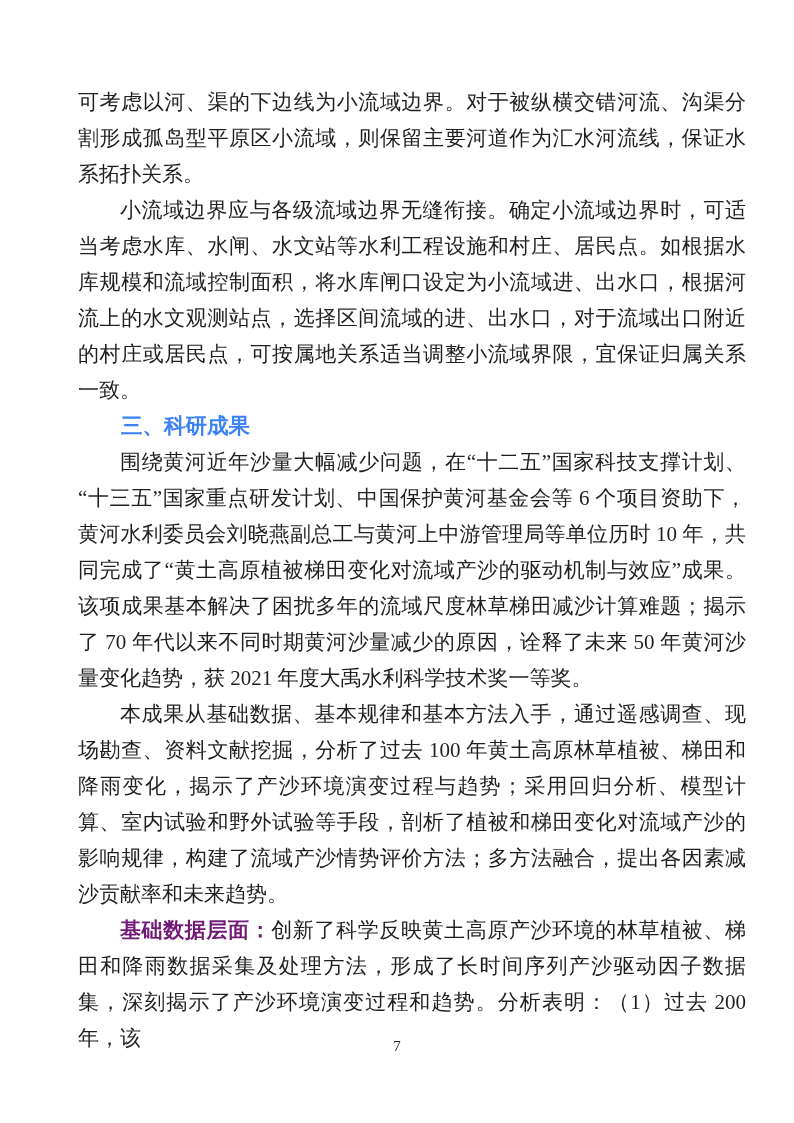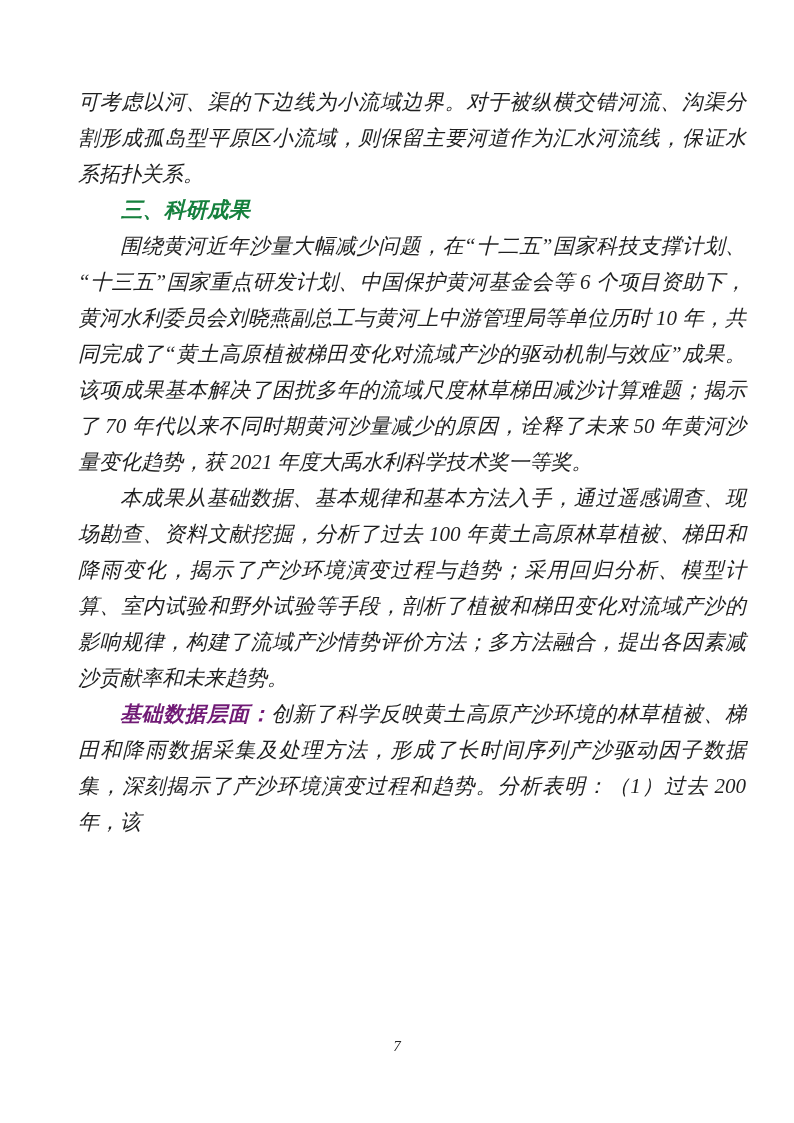--- a/index.html
+++ b/index.html
@@ -11,21 +11,20 @@
     width: 794px;
     height: 1123px;
     font-family: "Liberation Serif", "DejaVu Serif", serif;
   }
   .page {
     position: relative;
     width: 794px;
     height: 1123px;
     background: #ffffff;
     overflow: hidden;
-    font-style: italic;
   }
   .content {
     position: absolute;
     left: 78px;
     top: 84px;
     width: 668px;
     font-size: 21px;
     line-height: 36px;
     color: #1f1f1f;
     text-align: justify;
@@ -33,21 +32,21 @@
   .content p {
     margin: 0;
   }
   p.indent {
     text-indent: 2em;
   }
   .heading {
     font-family: "Liberation Sans", "DejaVu Sans", sans-serif;
     font-weight: bold;
     font-size: 21.5px;
-    color: #15803d;
+    color: #3b82f6;
     text-indent: 2em;
   }
   .subheading {
     font-weight: bold;
     font-size: 21.5px;
     color: #161616;
     text-indent: 2em;
   }
   .lead-bold {
     font-family: "Liberation Sans", "DejaVu Sans", sans-serif;
@@ -70,20 +69,21 @@
 </style>
 </head>
 <body>
 
 <div class="page">
 
   <div class="content">
 
     <p>可考虑以河、渠的下边线为小流域边界。对于被纵横交错河流、沟渠分割形成孤岛型平原区小流域，则保留主要河道作为汇水河流线，保证水系拓扑关系。</p>
 
+    <p class="indent">小流域边界应与各级流域边界无缝衔接。确定小流域边界时，可适当考虑水库、水闸、水文站等水利工程设施和村庄、居民点。如根据水库规模和流域控制面积，将水库闸口设定为小流域进、出水口，根据河流上的水文观测站点，选择区间流域的进、出水口，对于流域出口附近的村庄或居民点，可按属地关系适当调整小流域界限，宜保证归属关系一致。</p>
 
     <p class="heading">三、科研成果</p>
 
 
     <p class="indent">围绕黄河近年沙量大幅减少问题，在“十二五”国家科技支撑计划、“十三五”国家重点研发计划、中国保护黄河基金会等 6 个项目资助下，黄河水利委员会刘晓燕副总工与黄河上中游管理局等单位历时 10 年，共同完成了“黄土高原植被梯田变化对流域产沙的驱动机制与效应”成果。该项成果基本解决了困扰多年的流域尺度林草梯田减沙计算难题；揭示了 70 年代以来不同时期黄河沙量减少的原因，诠释了未来 50 年黄河沙量变化趋势，获 2021 年度大禹水利科学技术奖一等奖。</p>
 
     <p class="indent">本成果从基础数据、基本规律和基本方法入手，通过遥感调查、现场勘查、资料文献挖掘，分析了过去 100 年黄土高原林草植被、梯田和降雨变化，揭示了产沙环境演变过程与趋势；采用回归分析、模型计算、室内试验和野外试验等手段，剖析了植被和梯田变化对流域产沙的影响规律，构建了流域产沙情势评价方法；多方法融合，提出各因素减沙贡献率和未来趋势。</p>
 
     <p class="indent"><span class="lead-bold">基础数据层面：</span><span>创新了科学反映黄土高原产沙环境的林草植被、梯田和降雨数据采集及处理方法，形成了长时间序列产沙驱动因子数据集，深刻揭示了产沙环境演变过程和趋势。分析表明：（1）过去 200 年，该</span></p>
 

